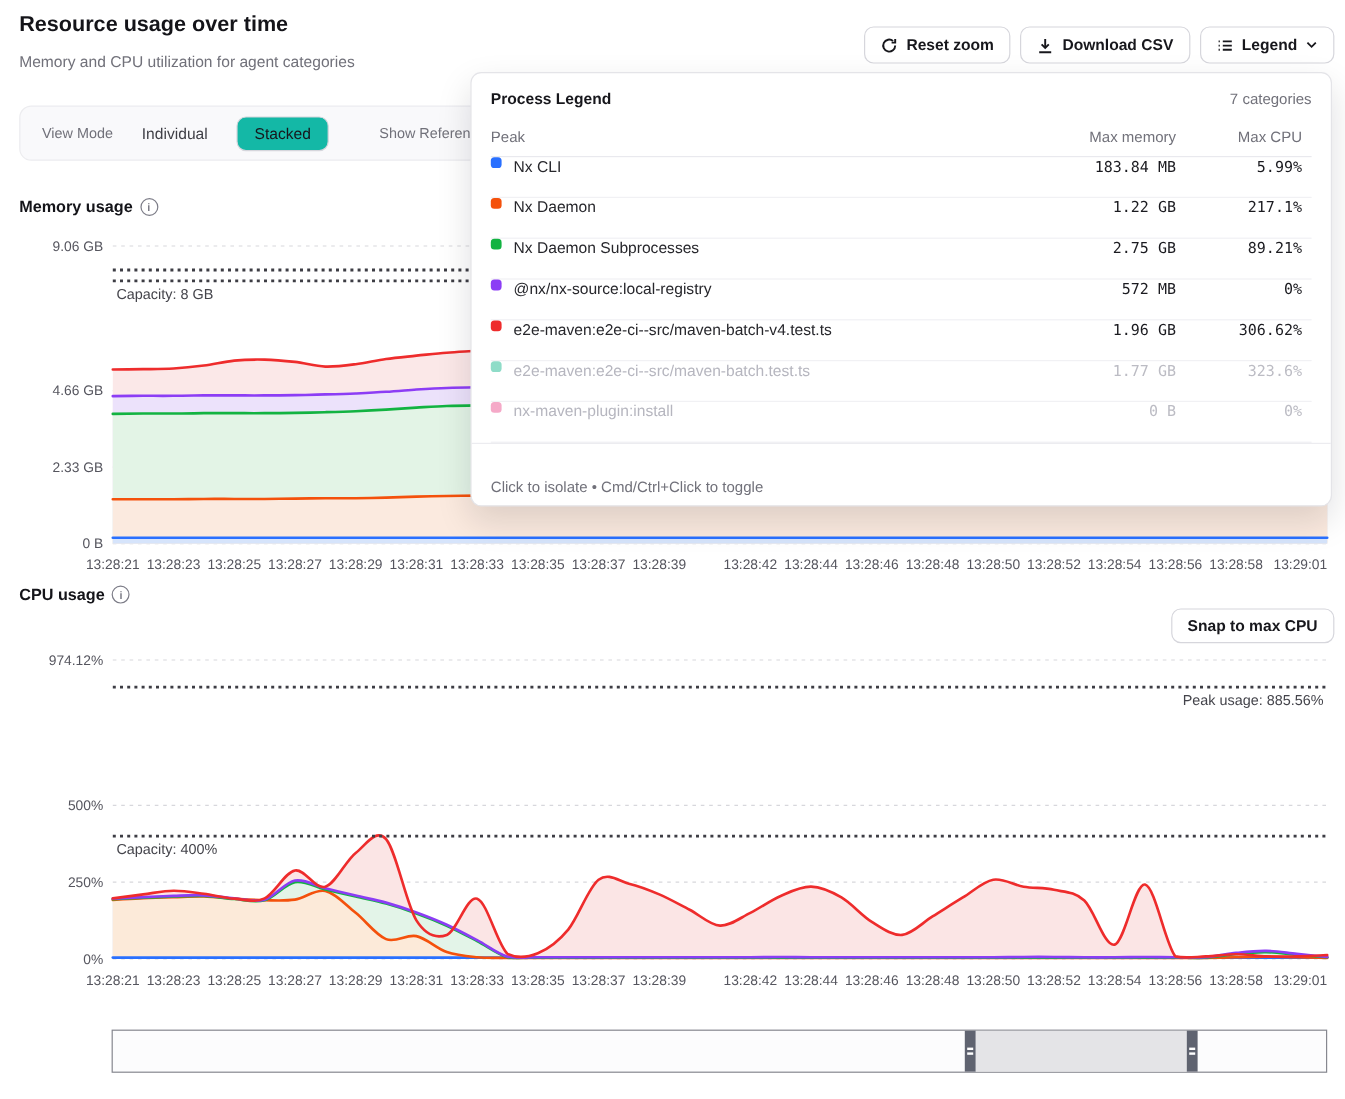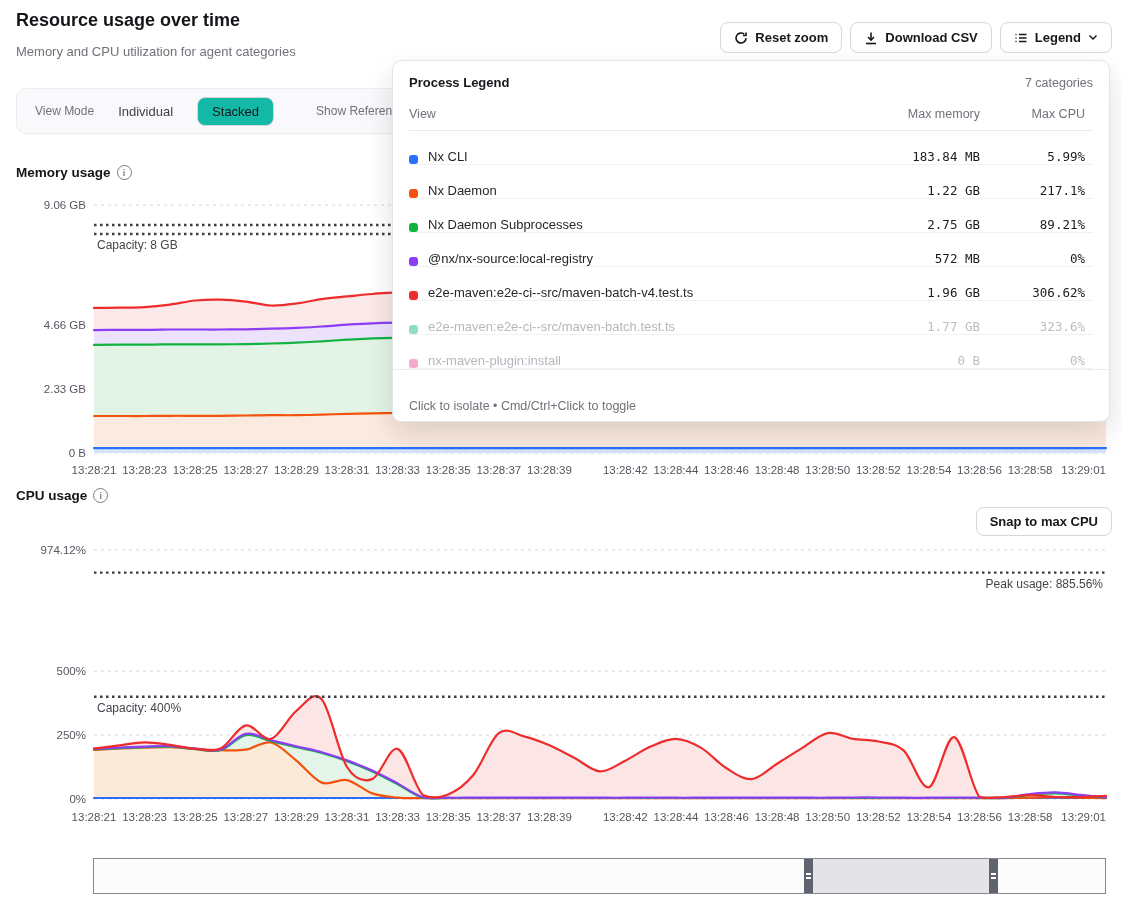--- a/index.html
+++ b/index.html
@@ -32,21 +32,21 @@
          border-radius:9px;box-shadow:0 12px 28px rgba(16,16,20,.13);z-index:10;display:flex;
          flex-direction:column;box-sizing:border-box;}
   .popup-titlerow{display:flex;justify-content:space-between;align-items:center;padding:14px 16px 8px;}
   .popup-title{font-size:13px;font-weight:700;color:#17171c;}
   .popup-count{font-size:12.5px;color:#71717a;}
   .ltable{padding:0 16px;}
   .lhead{display:flex;align-items:center;height:32px;border-bottom:1px solid #e9e9ee;font-size:12.5px;color:#71717a;}
   .lhead .c-name{flex:1;}
   .c-mem{width:160px;text-align:right;}
   .c-cpu{width:113px;text-align:right;padding-right:8px;box-sizing:border-box;}
-  .lrow{display:flex;align-items:flex-end;height:33px;border-bottom:1px solid #f1f1f4;cursor:pointer;}
+  .lrow{display:flex;align-items:flex-start;height:33px;border-bottom:1px solid #f1f1f4;cursor:pointer;}
   .lrow .dot{width:9px;height:9px;border-radius:3px;margin-right:10px;flex:none;}
   .lrow .lname{flex:1;font-size:13px;color:#27272c;overflow:hidden;text-overflow:ellipsis;white-space:nowrap;}
   .lval{font-family:"DejaVu Sans Mono",monospace;font-size:12.5px;color:#1b1b20;}
   .lrow.muted .lname{color:#b6b6bf;}
   .lrow.muted .lval{color:#bcbcc4;}
   .popup-foot{margin-top:auto;border-top:1px solid #ececf0;padding:29px 16px;font-size:12.5px;color:#71717a;}
   .snap-btn{top:507px;right:9px;height:29px;}
   
   .brush{left:93px;top:858px;width:1013px;height:36px;border:1px solid #86878f;background:#fcfcfd;
          box-sizing:border-box;}
@@ -219,21 +219,21 @@
       </div>
   </div>
 
   <div class="abs popup">
     <div class="popup-titlerow">
       <span class="popup-title">Process Legend</span>
       <span class="popup-count">7 categories</span>
     </div>
     <div class="ltable">
       <div class="lhead">
-        <span class="c-name">View</span>
+        <span class="c-name">Peak</span>
         <span class="c-mem">Max memory</span>
         <span class="c-cpu">Max CPU</span>
       </div>
       <div id="legend-rows">
           <div class="lrow">
             <span class="dot" style="background: rgb(41, 112, 255);"></span>
             <span class="lname">Nx CLI</span>
             <span class="lval c-mem">183.84 MB</span>
             <span class="lval c-cpu">5.99%</span>
           </div>

